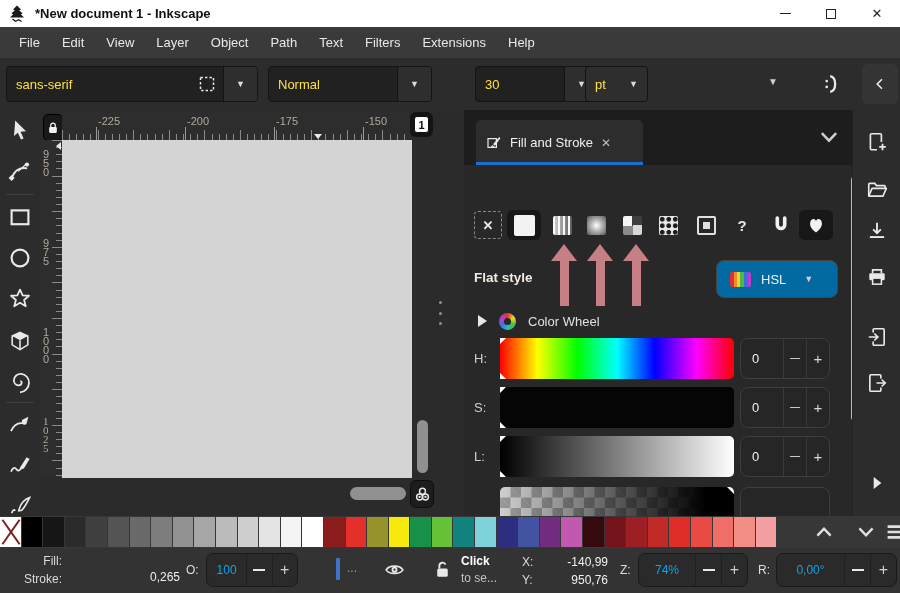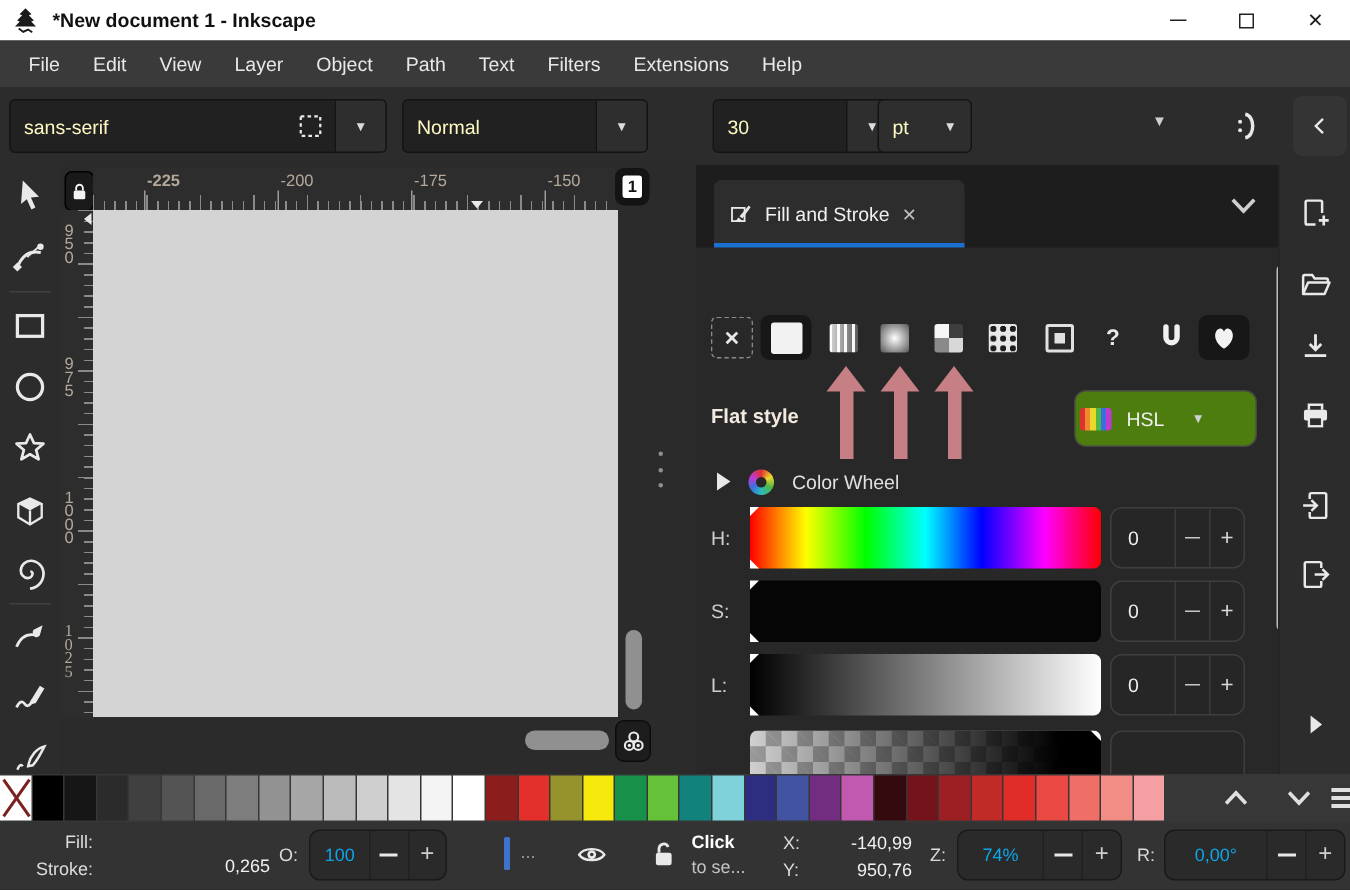--- a/index.html
+++ b/index.html
@@ -16,21 +16,21 @@
   .max-glyph { width:10px; height:10px; border:1.3px solid #222; display:block; }
   .close-glyph { font-size:13px; color:#222; line-height:1; }
 
   
   .menubar { position:absolute; left:0; top:27px; width:900px; height:31px; background:#3a3a3a; display:flex; align-items:center; padding-left:8px; }
   .menu-item { font-size:13px; color:#e8e8e8; padding:0 11px; cursor:default; }
 
   
   .toolbar { position:absolute; left:0; top:58px; width:900px; height:52px; background:#2c2c2c; }
   .combo { position:absolute; top:8px; height:36px; background:#212121; border:1px solid #141414; border-radius:4px; display:flex; align-items:stretch; overflow:hidden; }
-  .combo-text { display:flex; align-items:center; padding-left:9px; font-size:13px; color:#fef9c3; flex:1; }
+  .combo-text { display:flex; align-items:center; padding-left:9px; font-size:13px; color:#fde047; flex:1; }
   .combo-arrow { width:34px; display:flex; align-items:center; justify-content:center; border-left:1px solid #141414; background:#2e2e2e; color:#dcdcdc; font-size:9px; }
   .dashed-ic { width:20px; height:20px; align-self:center; margin-right:6px; }
   .lone-arrow { position:absolute; top:18px; left:768px; color:#cfcfcf; font-size:10px; }
   .orient-ic { position:absolute; left:820px; top:14px; width:24px; height:24px; }
   .tb-right { position:absolute; right:2px; top:6px; width:36px; height:40px; background:#343434; border-radius:6px; display:flex; align-items:center; justify-content:center; }
 
   
   .toolbox { position:absolute; left:0; top:110px; width:40px; height:406px; background:#2c2c2c; }
   .tool-btn { position:absolute; left:8px; width:24px; height:24px; }
   .tool-sep { position:absolute; left:6px; width:28px; height:1px; background:#3f3f3f; }
@@ -88,21 +88,21 @@
   .sw-mesh { background:conic-gradient(#3e3e3e 0 25%, #d8d8d8 25% 50%, #8a8a8a 50% 75%, #f5f5f5 75%); }
   .sw-pattern { background:#e8e8e8; background-image:radial-gradient(circle, #1d1d1d 2.1px, transparent 2.3px); background-size:6.5px 6.5px; }
   .sw-swatch { border:2.5px solid #e0e0e0; display:flex; align-items:center; justify-content:center; }
   .sw-swatch i { width:7px; height:7px; background:#e0e0e0; display:block; }
 
   .annot-arrow { position:absolute; width:26px; height:62px; top:134px; }
   .annot-arrow .head { position:absolute; left:0; top:0; width:0; height:0; border-left:13px solid transparent; border-right:13px solid transparent; }
   .annot-arrow .shaft { position:absolute; left:8.5px; top:14px; width:9px; height:48px; }
 
   .flat-label { position:absolute; left:10px; top:160px; font-size:13.5px; font-weight:bold; color:#f2e9df; }
-  .hsl-btn { position:absolute; left:252px; top:150px; width:122px; height:38px; background:#4d7c0f; border:1px solid #464646; border-radius:8px; display:flex; align-items:center; padding-left:3px; gap:10px; }
+  .hsl-btn { position:absolute; left:252px; top:150px; width:122px; height:38px; background:#0369a1; border:1px solid #464646; border-radius:8px; display:flex; align-items:center; padding-left:13px; gap:10px; }
   .rainbow { width:21px; height:15px; border-radius:2.5px; background:linear-gradient(90deg,#e03030 0 17%, #ef8b2d 17% 33%, #ecd82b 33% 50%, #4cb848 50% 66%, #3b6fe0 66% 84%, #c03ad1 84% 100%); }
   .hsl-btn .lbl { font-size:13px; color:#f0f0f0; }
   .hsl-btn .arr { margin-left:8px; color:#cfcfcf; font-size:9px; }
 
   .wheel-row { position:absolute; left:14px; top:198px; height:26px; display:flex; align-items:center; gap:12px; }
   .tri-right { width:0; height:0; border-top:6px solid transparent; border-bottom:6px solid transparent; border-left:9px solid #e8e8e8; }
   .wheel-ic { position:relative; width:17px; height:17px; border-radius:50%; background:conic-gradient(#e23030,#ecd82b,#4cb848,#2bbcbc,#3b6fe0,#c03ad1,#e23030); }
   .wheel-ic::after { content:""; position:absolute; left:5px; top:5px; width:7px; height:7px; border-radius:50%; background:#282828; }
   .wheel-lbl { font-size:13px; color:#e0e0e0; }
 
@@ -280,21 +280,21 @@
 <div class="corner-lock">
   <svg viewBox="0 0 20 20">
       <rect x="4.5" y="8.5" width="11" height="8.5" rx="1.5" fill="#f2f2f2"></rect>
       <path d="M6.8 8.5 V6.3 a3.2 3.2 0 0 1 6.4 0 V8.5" fill="none" stroke="#f2f2f2" stroke-width="1.8"></path>
     </svg>
 </div>
 <div class="hruler" id="hruler">
   <div class="minor"></div>
     <div class="med"></div>
   <span class="hr-cursor" style="left:252px;"></span>
-<span class="hr-label" style="left: 36px; font-weight: bold;">-225</span>
+<span class="hr-label" style="left: 36px;">-225</span>
     <span class="hr-label" style="left: 125px;">-200</span>
     <span class="hr-label" style="left: 214px;">-175</span>
     <span class="hr-label" style="left: 303px;">-150</span>
   </div>
 <div class="vruler" id="vruler">
   <div class="minor"></div>
     <div class="med"></div>
   <span class="vr-cursor"></span>
 <div class="vr-label" style="top: 10px;">950</div>
     <div class="vr-label" style="top: 99px;">975</div>

